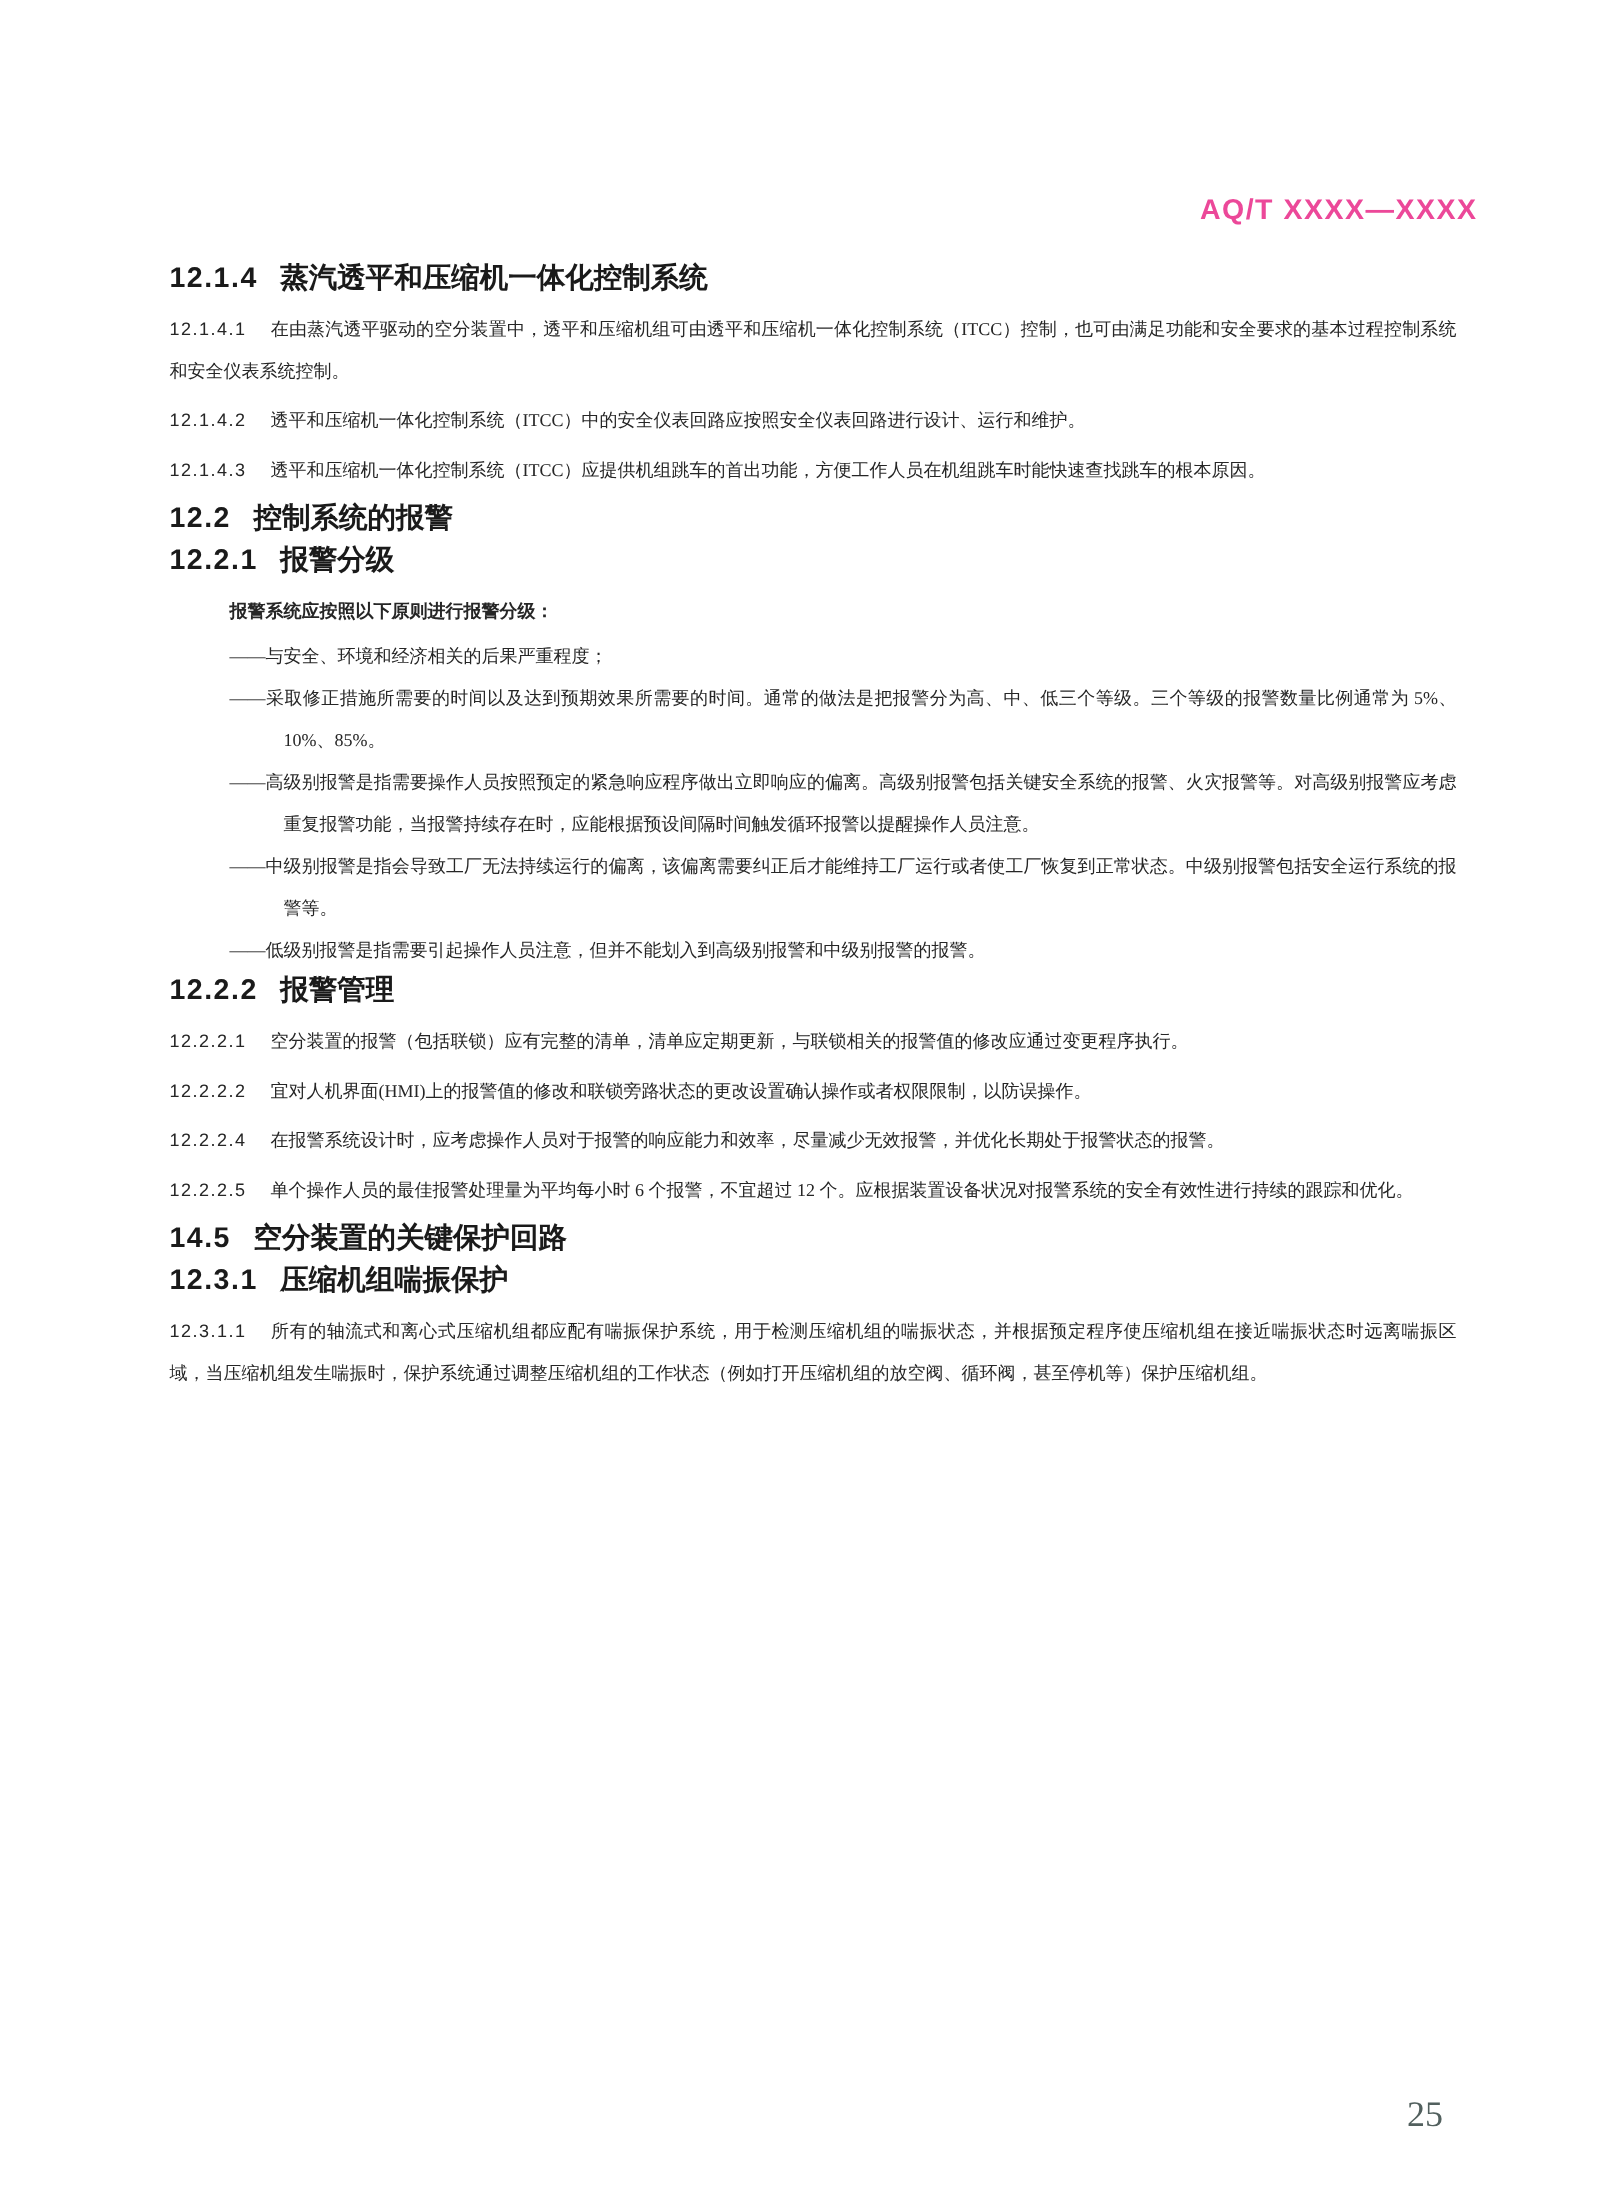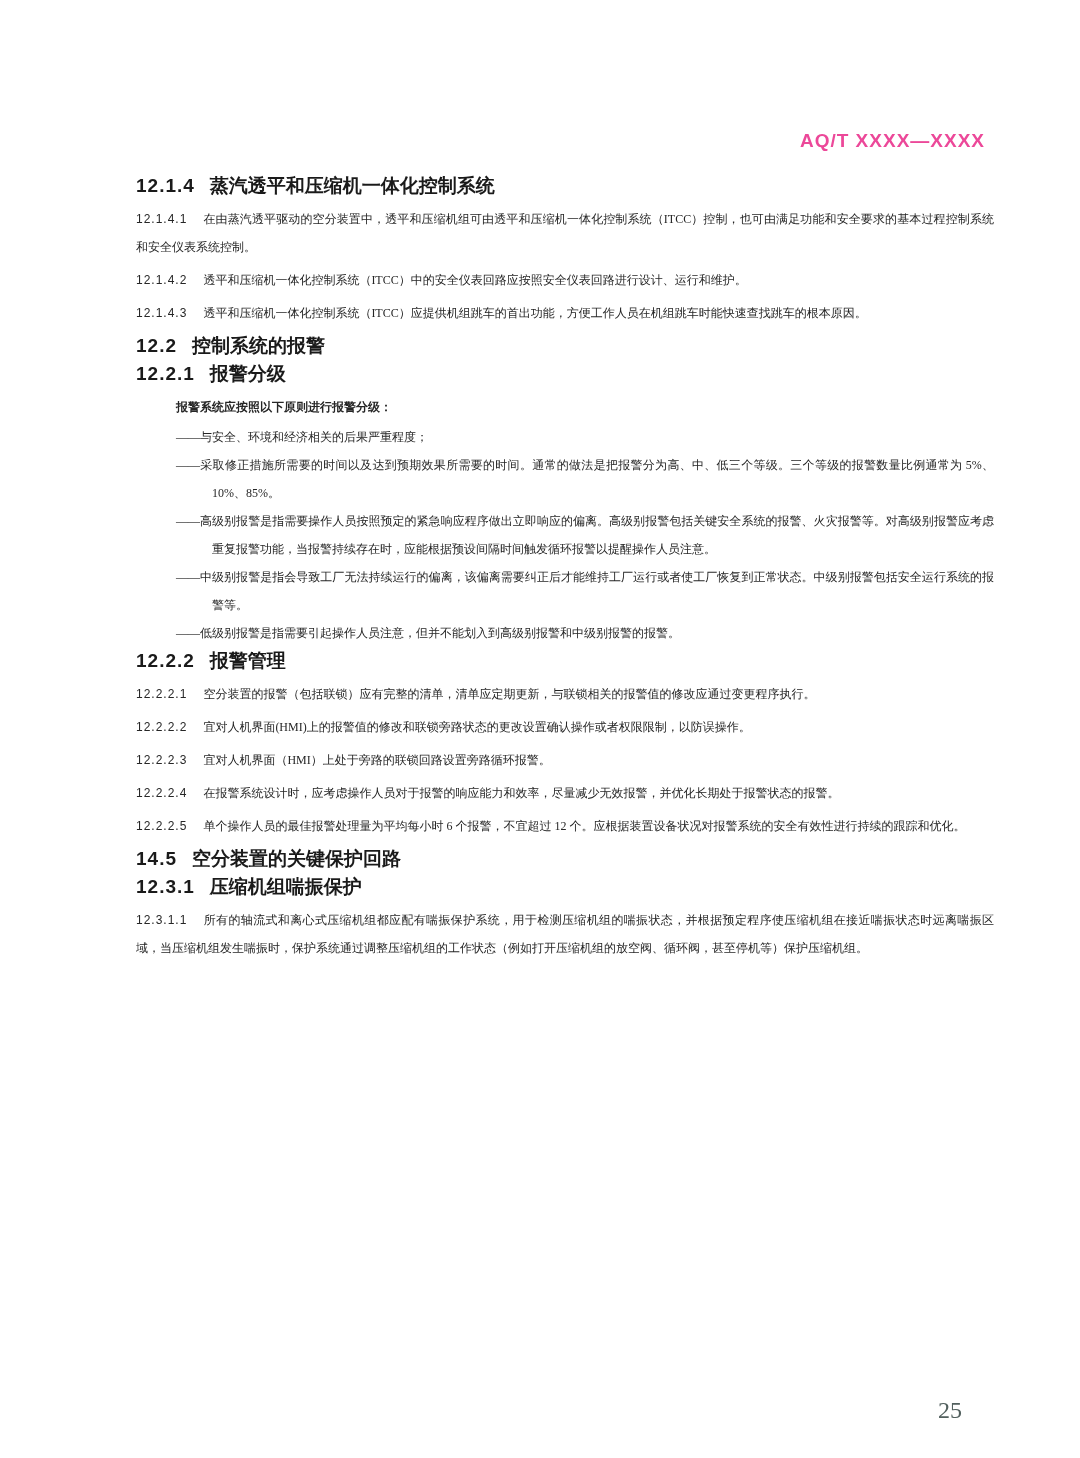--- a/index.html
+++ b/index.html
@@ -23,21 +23,21 @@
     right: 95px;
     font-family: "Liberation Sans", "DejaVu Sans", sans-serif;
     font-weight: 700;
     font-size: 19px;
     letter-spacing: 1px;
     color: #ec4899;
   }
   .content {
     position: absolute;
     top: 172px;
-    left: 136px;
+    left: 113px;
     width: 858px;
   }
   .content h2, .content p {
     margin: 0;
     padding: 0;
   }
   .h {
     font-family: "Liberation Sans", "DejaVu Sans", sans-serif;
     font-weight: 700;
     font-size: 19px;
@@ -110,21 +110,20 @@
     <p class="dash">——高级别报警是指需要操作人员按照预定的紧急响应程序做出立即响应的偏离。高级别报警包括关键安全系统的报警、火灾报警等。对高级别报警应考虑重复报警功能，当报警持续存在时，应能根据预设间隔时间触发循环报警以提醒操作人员注意。</p>
     <p class="dash">——中级别报警是指会导致工厂无法持续运行的偏离，该偏离需要纠正后才能维持工厂运行或者使工厂恢复到正常状态。中级别报警包括安全运行系统的报警等。</p>
     <p class="dash">——低级别报警是指需要引起操作人员注意，但并不能划入到高级别报警和中级别报警的报警。</p>
 
     <h2 class="h"><span class="hnum">12.2.2</span><span class="htext">报警管理</span></h2>
 
     <p class="clause"><span class="cnum">12.2.2.1</span><span class="ctext">空分装置的报警（包括联锁）应有完整的清单，清单应定期更新，与联锁相关的报警值的修改应通过变更程序执行。</span></p>
 
     <p class="clause"><span class="cnum">12.2.2.2</span><span class="ctext">宜对人机界面(HMI)上的报警值的修改和联锁旁路状态的更改设置确认操作或者权限限制，以防误操作。</span></p>
 
-    <p class="clause"><span class="cnum">12.2.2.3</span><span class="ctext">宜对人机界面（HMI）上处于旁路的联锁回路设置旁路循环报警。</span></p>
 
     <p class="clause"><span class="cnum">12.2.2.4</span><span class="ctext">在报警系统设计时，应考虑操作人员对于报警的响应能力和效率，尽量减少无效报警，并优化长期处于报警状态的报警。</span></p>
 
     <p class="clause"><span class="cnum">12.2.2.5</span><span class="ctext">单个操作人员的最佳报警处理量为平均每小时 6 个报警，不宜超过 12 个。应根据装置设备状况对报警系统的安全有效性进行持续的跟踪和优化。</span></p>
 
     <h2 class="h"><span class="hnum">14.5</span><span class="htext">空分装置的关键保护回路</span></h2>
 
     <h2 class="h"><span class="hnum">12.3.1</span><span class="htext">压缩机组喘振保护</span></h2>
 
     <p class="clause"><span class="cnum">12.3.1.1</span><span class="ctext">所有的轴流式和离心式压缩机组都应配有喘振保护系统，用于检测压缩机组的喘振状态，并根据预定程序使压缩机组在接近喘振状态时远离喘振区域，当压缩机组发生喘振时，保护系统通过调整压缩机组的工作状态（例如打开压缩机组的放空阀、循环阀，甚至停机等）保护压缩机组。</span></p>

